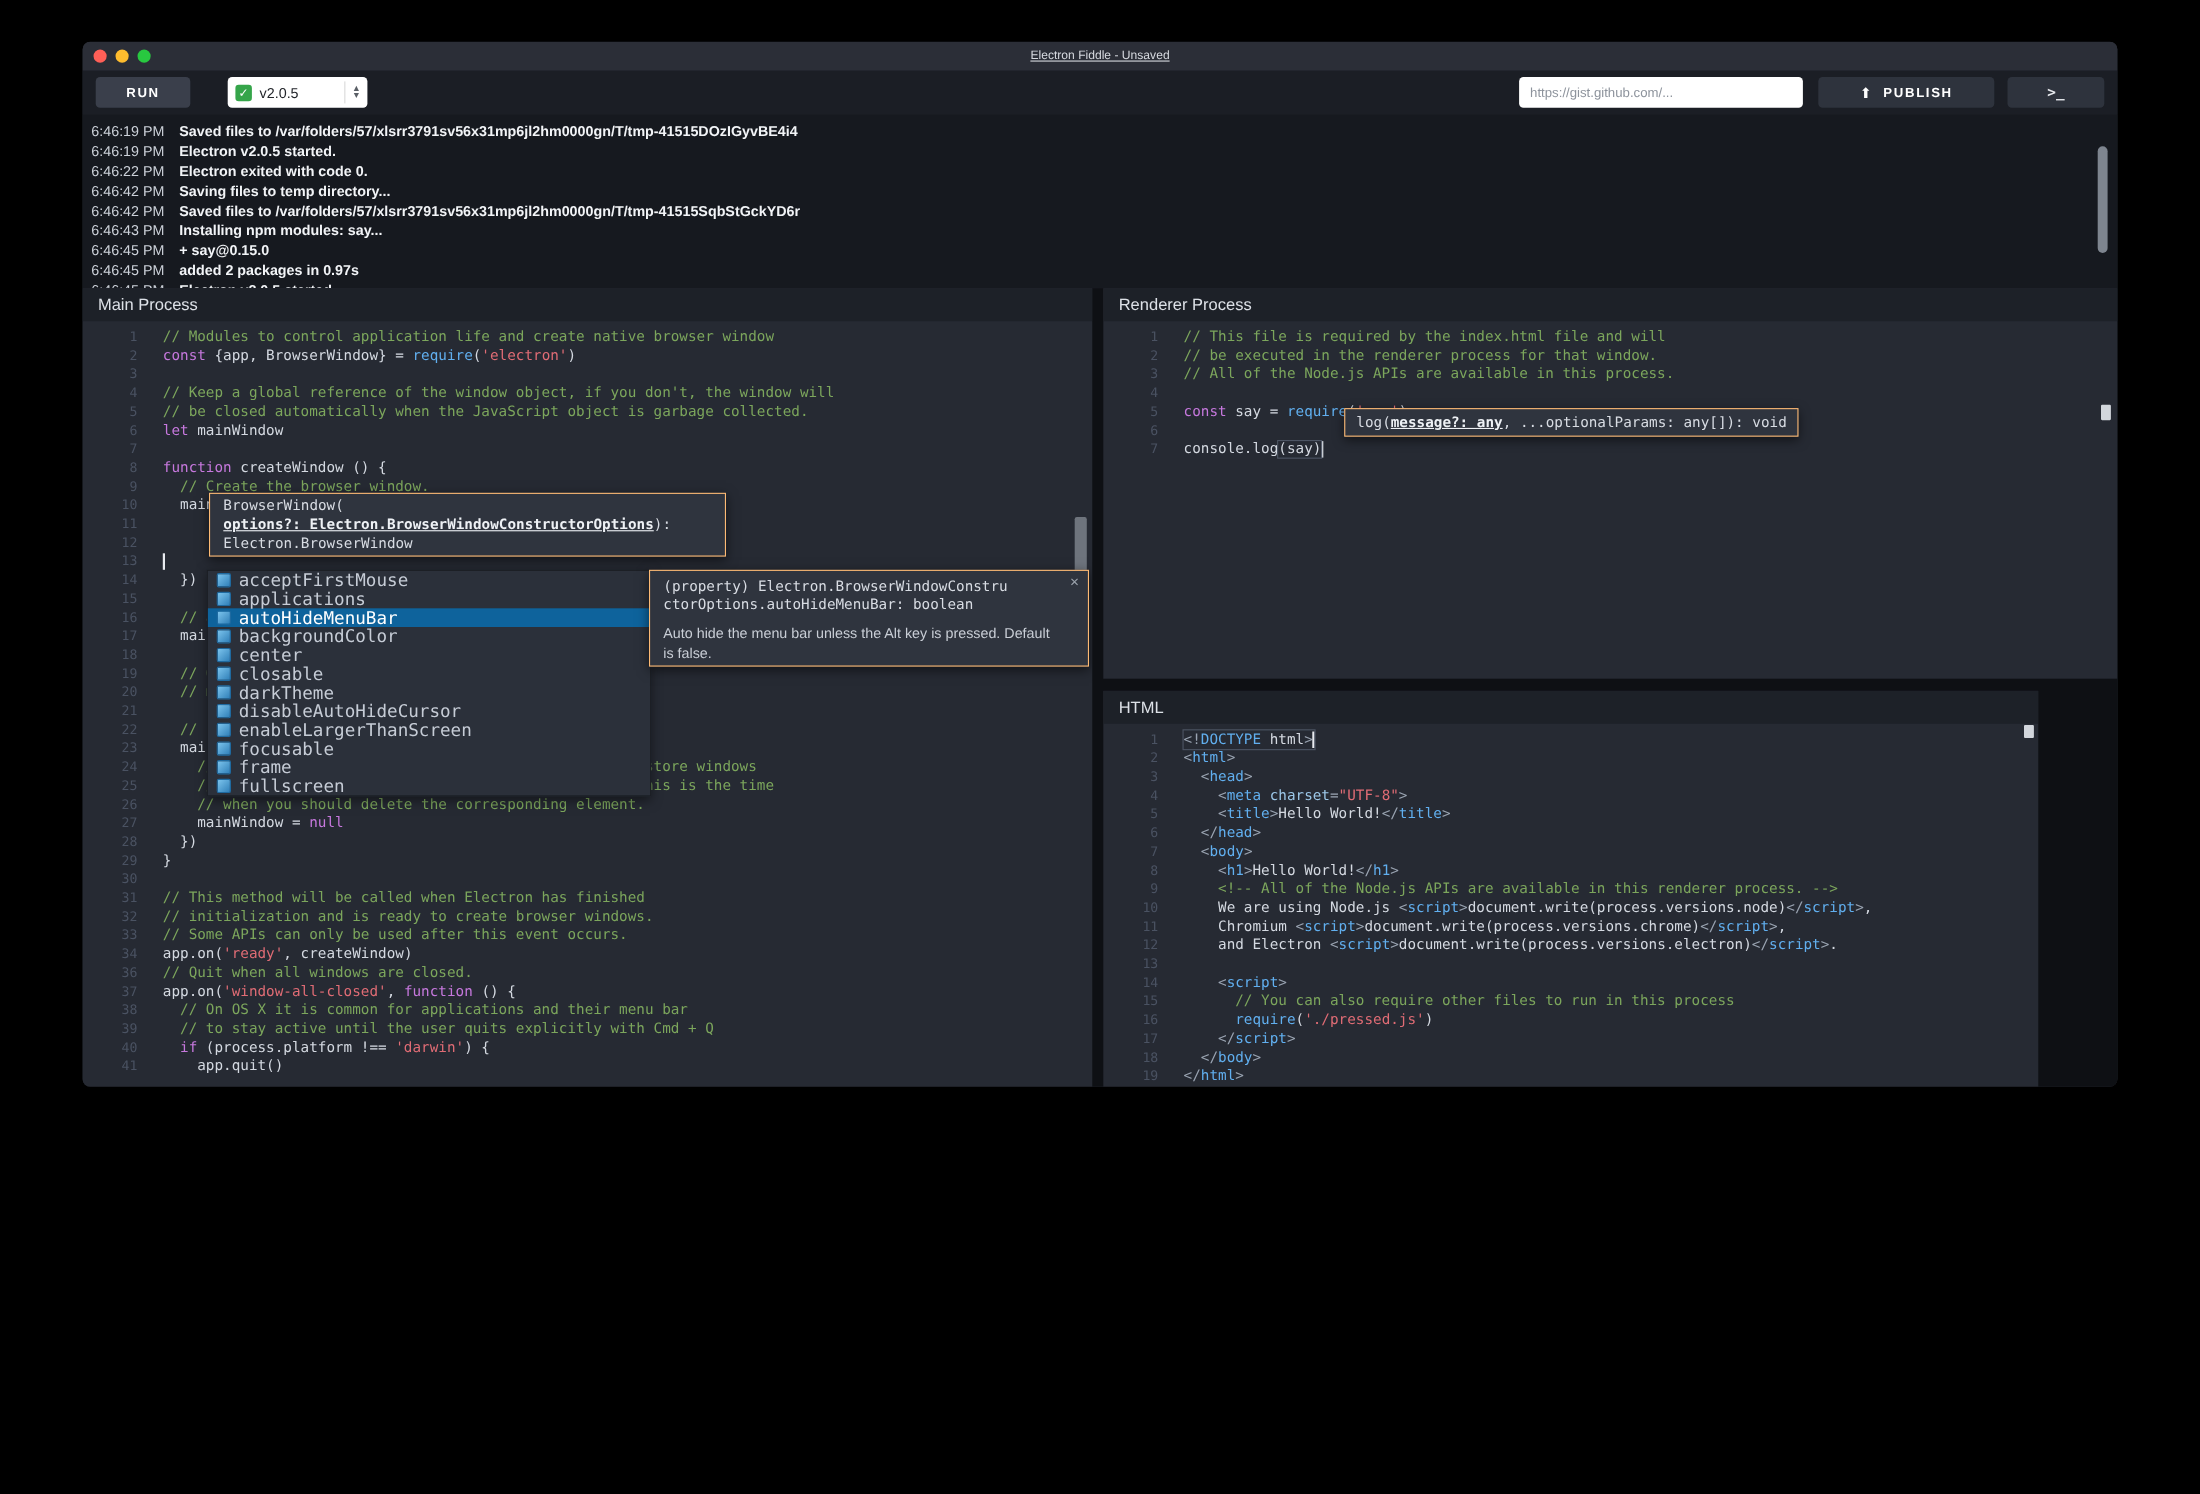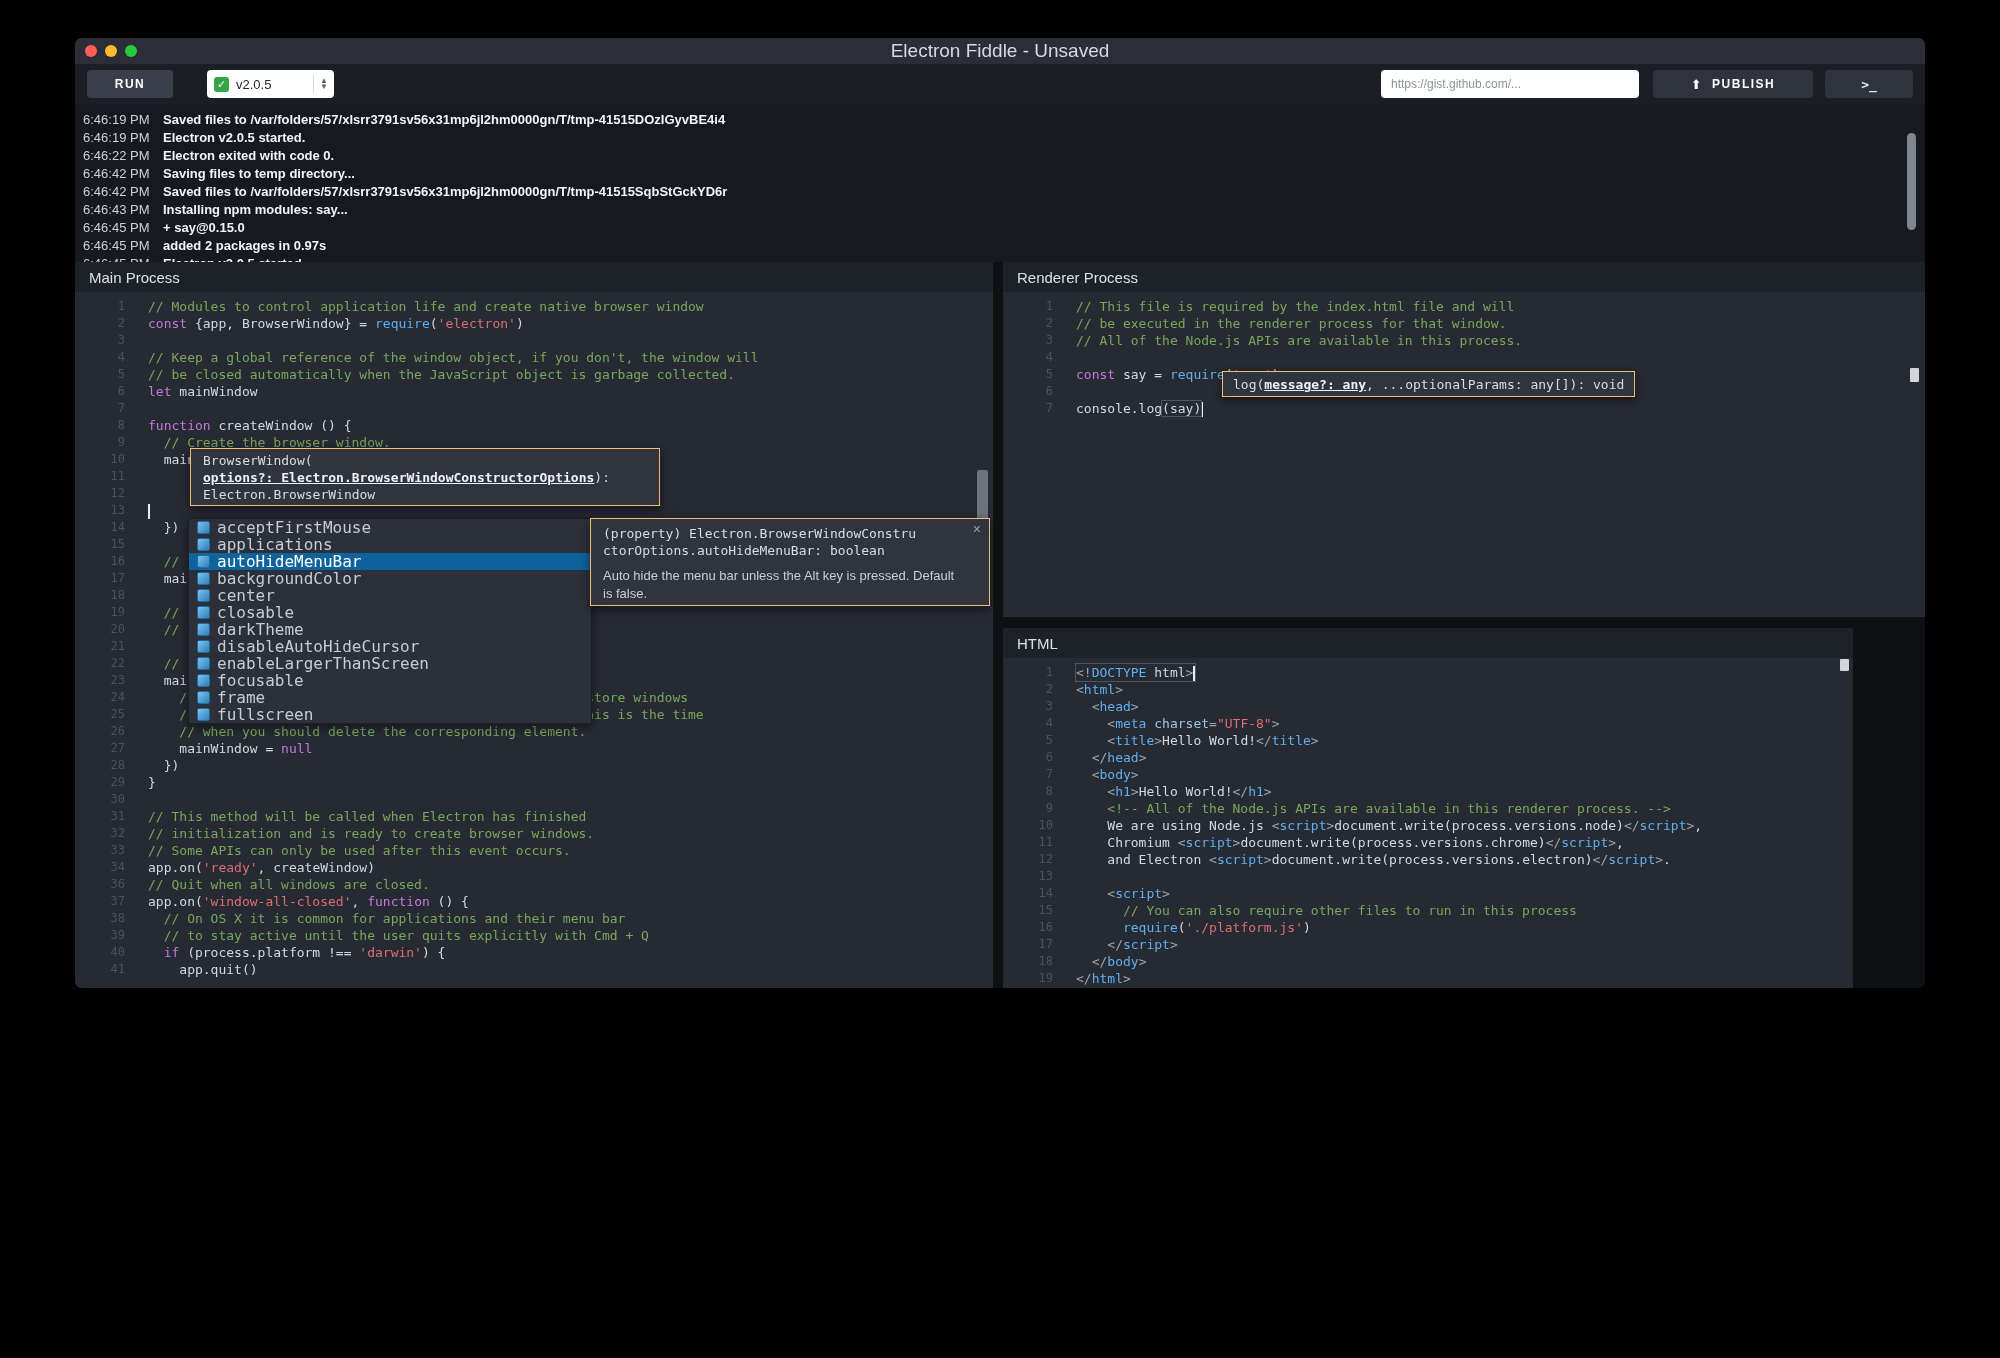--- a/index.html
+++ b/index.html
@@ -5,21 +5,21 @@
   html,body{margin:0;padding:0;}
   body{width:2000px;height:1358px;background:#000;position:relative;font-family:"Liberation Sans",sans-serif;}
 
   .window{position:absolute;left:75px;top:38px;width:1850px;height:950px;background:#23262e;border-radius:7px;overflow:hidden;}
 
   
   .titlebar{height:26px;background:#2b2e37;position:relative;display:flex;align-items:center;justify-content:center;}
   .traffic{position:absolute;left:10px;top:7px;display:flex;gap:8px;}
   .tl{width:12px;height:12px;border-radius:50%;display:inline-block;}
   .tl.red{background:#ff5f57;} .tl.yellow{background:#febc2e;} .tl.green{background:#28c840;}
-  .title{font-size:19px;color:#d6d9df;}
+  .title{font-size:11px;color:#d6d9df;text-decoration:underline;}
 
   
   .toolbar{height:40px;background:#1b1e25;display:flex;align-items:center;padding:0 12px;}
   .run-btn{width:86px;height:28px;background:#3a3f4b;border:none;border-radius:4px;color:#fff;font-weight:bold;font-size:12px;letter-spacing:1.5px;font-family:"Liberation Sans",sans-serif;cursor:pointer;}
   .version-select{margin-left:34px;width:120px;height:28px;background:#fff;border-radius:4px;display:flex;align-items:center;padding:0 0 0 7px;}
   .check-icon{width:15px;height:15px;background:#35a54a;border-radius:3px;color:#fff;font-size:11px;display:flex;align-items:center;justify-content:center;flex-shrink:0;}
   .version-label{font-size:13px;color:#23262b;flex:1;padding-left:7px;}
   .sel-arrows{width:20px;height:20px;border-left:1px solid #d9d9d9;display:flex;flex-direction:column;align-items:center;justify-content:center;color:#5a5f66;}
   .sel-arrows span{font-size:8px;line-height:6px;}
   .spacer{flex:1;}
@@ -235,21 +235,21 @@
           <div class="line"><span class="ln">6</span><span class="code"><span class="tk-p">  </span><span class="tk-u">&lt;/</span><span class="tk-t">head</span><span class="tk-u">&gt;</span></span></div>
           <div class="line"><span class="ln">7</span><span class="code"><span class="tk-p">  </span><span class="tk-u">&lt;</span><span class="tk-t">body</span><span class="tk-u">&gt;</span></span></div>
           <div class="line"><span class="ln">8</span><span class="code"><span class="tk-p">    </span><span class="tk-u">&lt;</span><span class="tk-t">h1</span><span class="tk-u">&gt;</span><span class="tk-p">Hello World!</span><span class="tk-u">&lt;/</span><span class="tk-t">h1</span><span class="tk-u">&gt;</span></span></div>
           <div class="line"><span class="ln">9</span><span class="code"><span class="tk-c">    &lt;!-- All of the Node.js APIs are available in this renderer process. --&gt;</span></span></div>
           <div class="line"><span class="ln">10</span><span class="code"><span class="tk-p">    We are using Node.js </span><span class="tk-u">&lt;</span><span class="tk-t">script</span><span class="tk-u">&gt;</span><span class="tk-p">document.write(process.versions.node)</span><span class="tk-u">&lt;/</span><span class="tk-t">script</span><span class="tk-u">&gt;</span><span class="tk-p">,</span></span></div>
           <div class="line"><span class="ln">11</span><span class="code"><span class="tk-p">    Chromium </span><span class="tk-u">&lt;</span><span class="tk-t">script</span><span class="tk-u">&gt;</span><span class="tk-p">document.write(process.versions.chrome)</span><span class="tk-u">&lt;/</span><span class="tk-t">script</span><span class="tk-u">&gt;</span><span class="tk-p">,</span></span></div>
           <div class="line"><span class="ln">12</span><span class="code"><span class="tk-p">    and Electron </span><span class="tk-u">&lt;</span><span class="tk-t">script</span><span class="tk-u">&gt;</span><span class="tk-p">document.write(process.versions.electron)</span><span class="tk-u">&lt;/</span><span class="tk-t">script</span><span class="tk-u">&gt;</span><span class="tk-p">.</span></span></div>
           <div class="line"><span class="ln">13</span><span class="code"></span></div>
           <div class="line"><span class="ln">14</span><span class="code"><span class="tk-p">    </span><span class="tk-u">&lt;</span><span class="tk-t">script</span><span class="tk-u">&gt;</span></span></div>
           <div class="line"><span class="ln">15</span><span class="code"><span class="tk-c">      // You can also require other files to run in this process</span></span></div>
-          <div class="line"><span class="ln">16</span><span class="code"><span class="tk-p">      </span><span class="tk-f">require</span><span class="tk-p">(</span><span class="tk-s">'./platform.js'</span><span class="tk-p">)</span></span></div>
+          <div class="line"><span class="ln">16</span><span class="code"><span class="tk-p">      </span><span class="tk-f">require</span><span class="tk-p">(</span><span class="tk-s">'./pressed.js'</span><span class="tk-p">)</span></span></div>
           <div class="line"><span class="ln">17</span><span class="code"><span class="tk-p">    </span><span class="tk-u">&lt;/</span><span class="tk-t">script</span><span class="tk-u">&gt;</span></span></div>
           <div class="line"><span class="ln">18</span><span class="code"><span class="tk-p">  </span><span class="tk-u">&lt;/</span><span class="tk-t">body</span><span class="tk-u">&gt;</span></span></div>
           <div class="line"><span class="ln">19</span><span class="code"><span class="tk-u">&lt;/</span><span class="tk-t">html</span><span class="tk-u">&gt;</span></span></div>
         </div>
       <div class="ruler-marker" id="html-marker"></div>
     </section>
 
   </div>
 </div>
 

